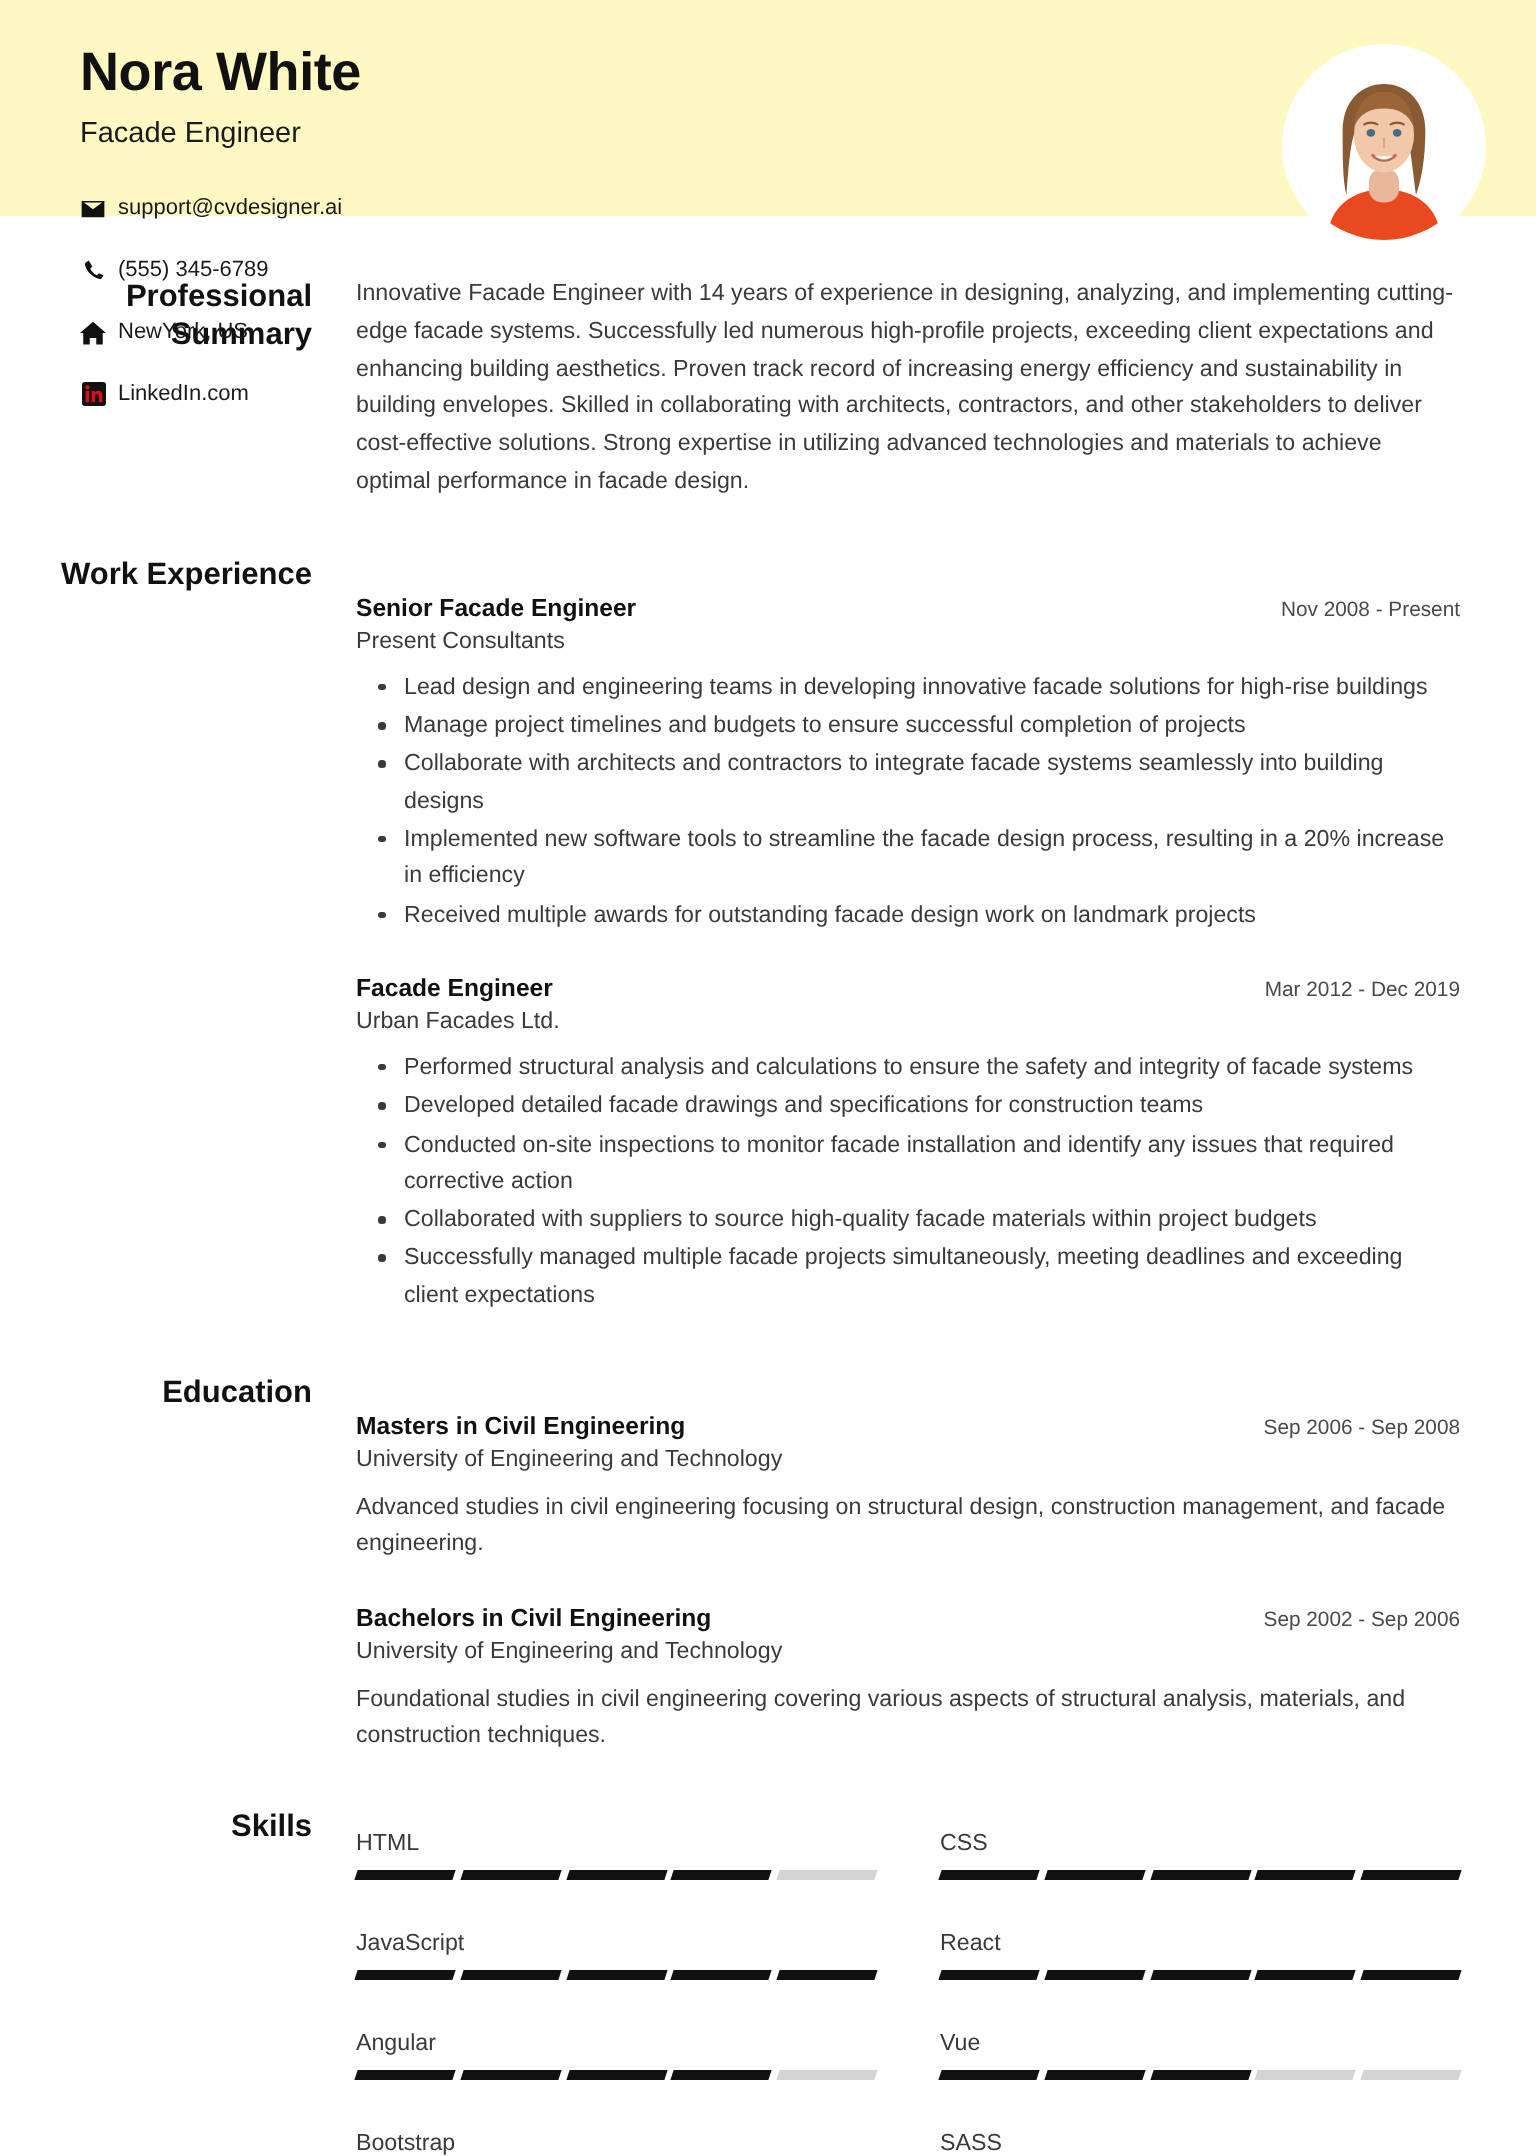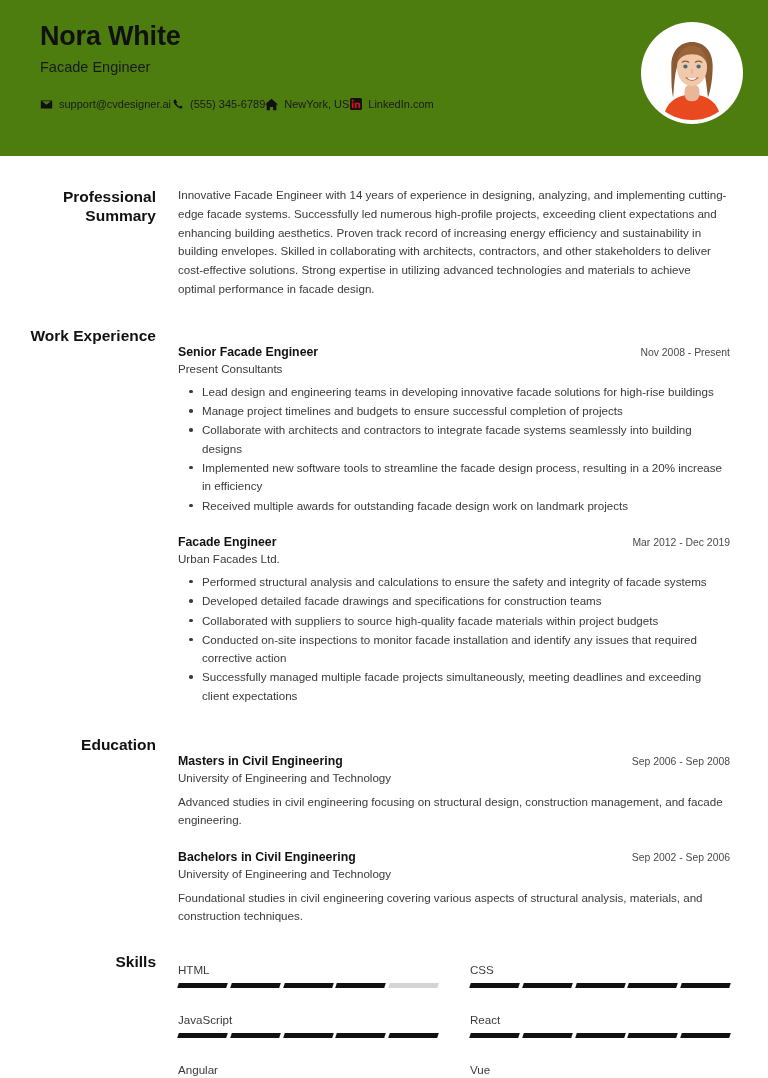--- a/index.html
+++ b/index.html
@@ -8,41 +8,42 @@
     width: 768px;
     height: 1078px;
     background: #ffffff;
     font-family: "Liberation Sans", sans-serif;
     overflow: hidden;
   }
 
   
   .header {
     position: relative;
-    height: 156px;
-    background: #4d7c0f;
+    height: 108px;
+    background: #fef9c3;
     padding: 22px 0 0 40px;
   }
   .name {
     font-size: 27px;
     font-weight: bold;
     color: #111111;
     letter-spacing: -0.2px;
     line-height: 1.1;
   }
   .job-title {
     font-size: 14.5px;
     color: #1a1a1a;
     margin-top: 7px;
     font-weight: 400;
   }
   .contact-row {
     display: flex;
-    align-items: center;
     margin-top: 23px;
+    gap: 18px;
+    flex-direction: column;
   }
   .contact-item {
     display: flex;
     align-items: center;
     gap: 6px;
     font-size: 11px;
     color: #1a1a1a;
   }
   .contact-item .ci-icon {
     display: inline-flex;
@@ -300,22 +301,22 @@
 
       <div class="entry" style="margin-top:19px;">
         <div class="entry-head">
           <div class="entry-role">Facade Engineer</div>
           <div class="entry-date">Mar 2012 - Dec 2019</div>
         </div>
         <div class="entry-org">Urban Facades Ltd.</div>
         <ul class="bullets">
           <li>Performed structural analysis and calculations to ensure the safety and integrity of facade systems</li>
           <li>Developed detailed facade drawings and specifications for construction teams</li>
+          <li>Conducted on-site inspections to monitor facade installation and identify any issues that required corrective action</li>
           <li>Collaborated with suppliers to source high-quality facade materials within project budgets</li>
-          <li>Conducted on-site inspections to monitor facade installation and identify any issues that required corrective action</li>
           <li>Successfully managed multiple facade projects simultaneously, meeting deadlines and exceeding client expectations</li>
         </ul>
       </div>
 
     </div>
   </div>
 
   <div class="section sec-gap-edu">
     <div class="section-label">Education</div>
     <div class="section-body">

